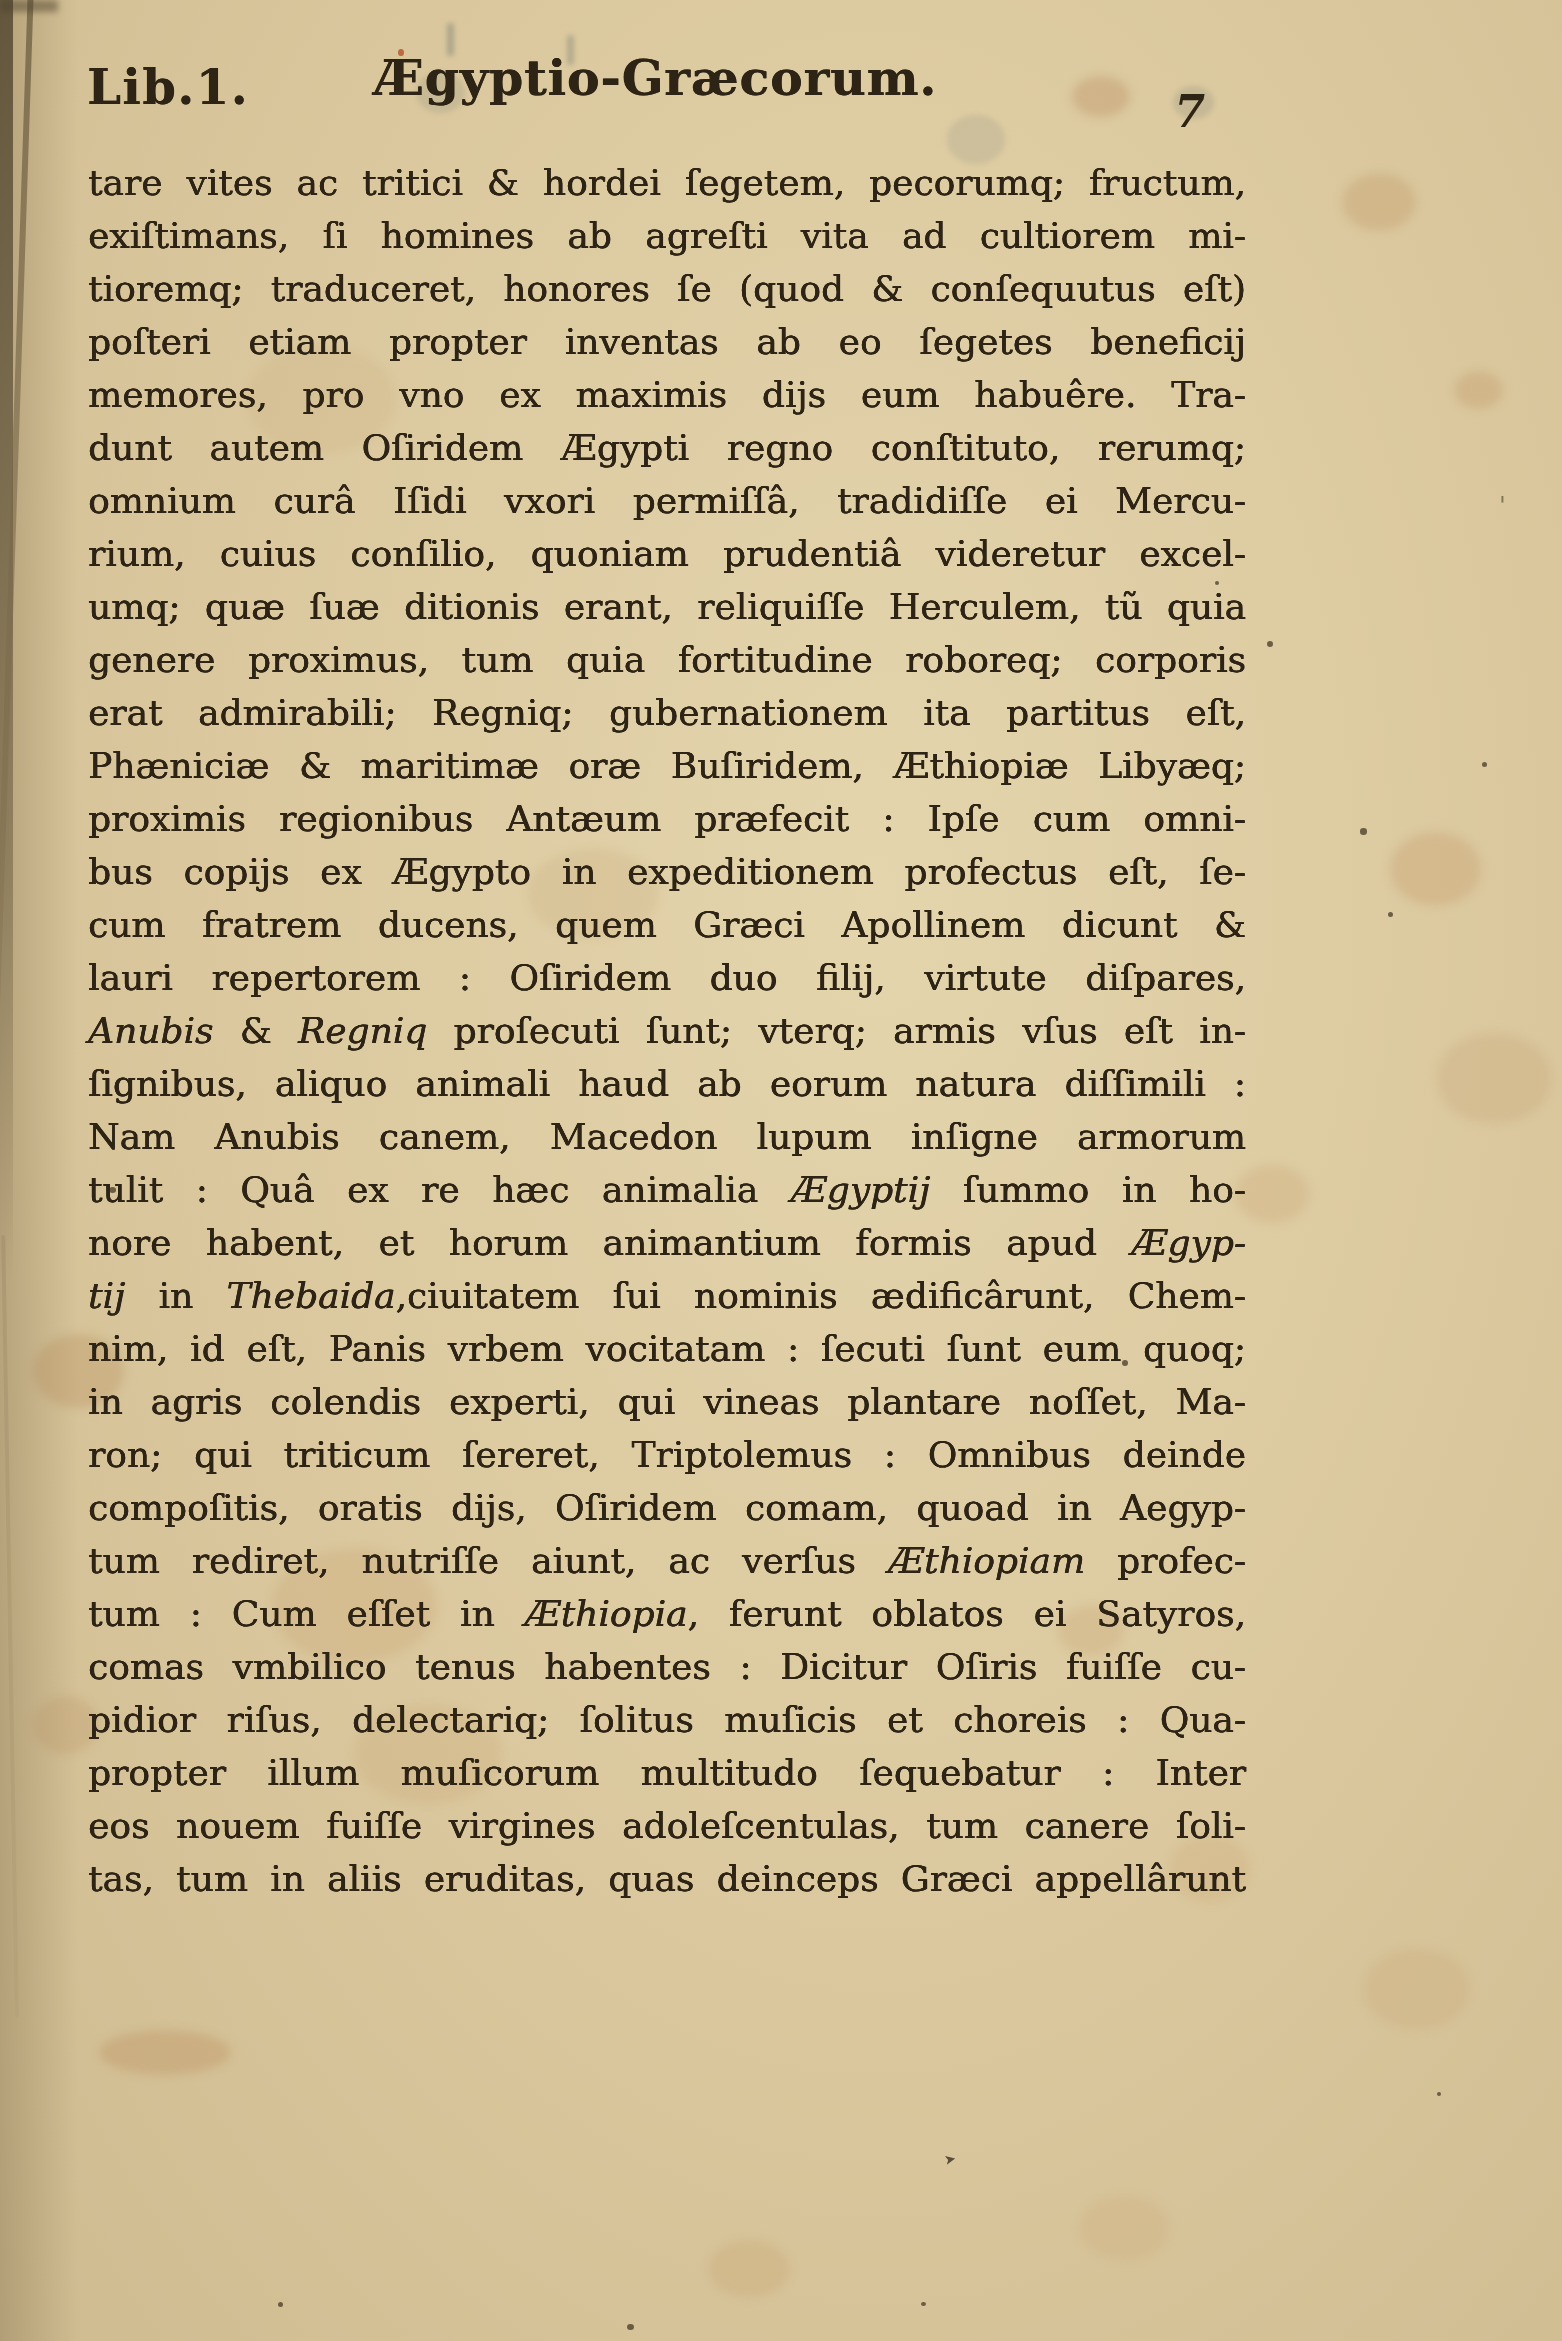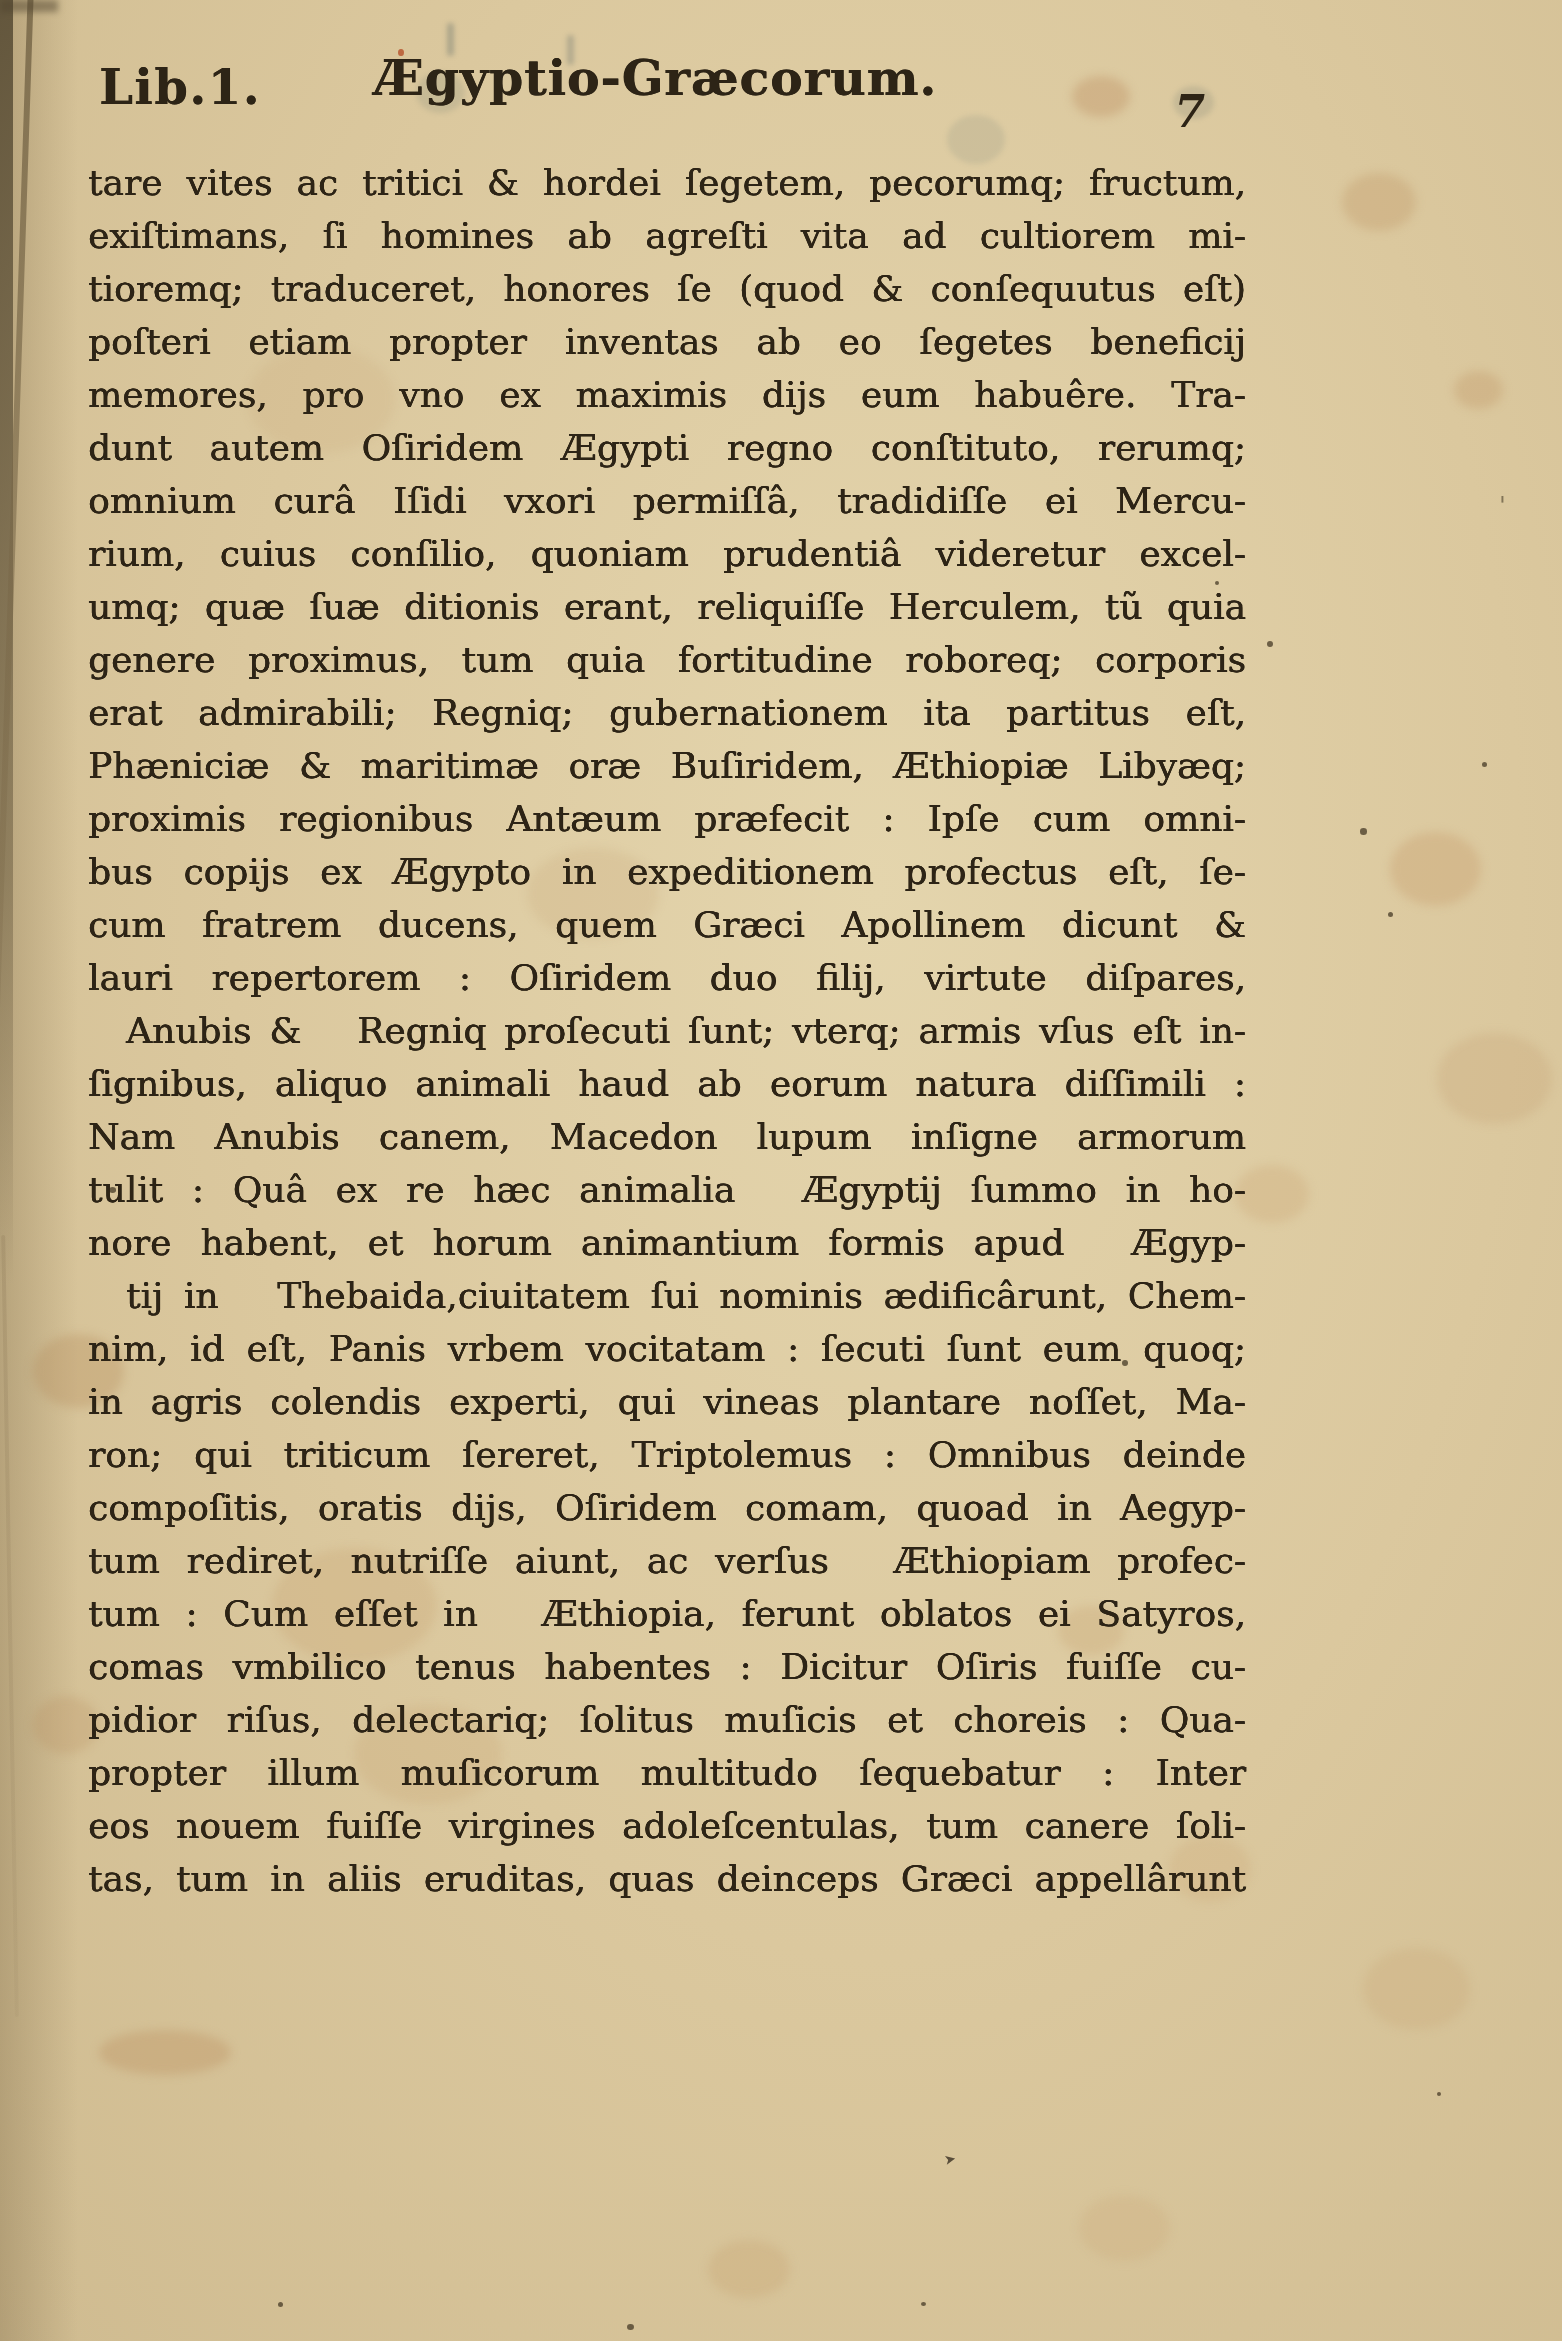--- a/index.html
+++ b/index.html
@@ -34,21 +34,21 @@
     background:linear-gradient(to bottom, rgba(150,130,95,.35), rgba(150,130,95,.12));
     transform:rotate(-1deg);border-radius:3.3px;
   }
   .corner-dark{
     left:0;top:0;width:58px;height:11.5px;
     background:rgba(80,68,46,.5);filter:blur(3.3px);
   }
   .bleed{filter:blur(2.5px);}
   
   .header-left{
-    position:absolute;left:99px;top:59px;
+    position:absolute;left:87px;top:59px;
     font-size:48px;font-weight:bold;letter-spacing:1.6px;
     text-shadow:0.4px 0 currentColor;
   }
   .header-title{
     position:absolute;left:336px;top:49px;width:601px;
     font-size:49px;font-weight:bold;text-align:right;letter-spacing:0.8px;
     text-shadow:0.4px 0 currentColor;
   }
   .header-number{
     position:absolute;left:1136px;top:86px;width:69px;
@@ -57,21 +57,21 @@
   
   .textblock{
     position:absolute;left:88px;top:156px;width:1158px;
   }
   .line{
     height:53px;line-height:53px;font-size:36px;
     text-align:justify;text-align-last:justify;
     text-shadow:0.4px 0 currentColor, 0 0.4px currentColor;
     white-space:normal;
   }
-  .line .it{margin-left:38px;}
+  .line .it{font-style:italic;}
   .catchword{
     position:absolute;left:72px;top:2075px;width:1092px;
     height:53px;line-height:53px;font-size:36px;text-align:right;
     text-shadow:0.4px 0 currentColor;
   }
   .ornament{
     position:absolute;left:944px;top:2151px;
     font-size:14px;color:#43392a;opacity:.85;
     transform:rotate(-12deg);
   }

